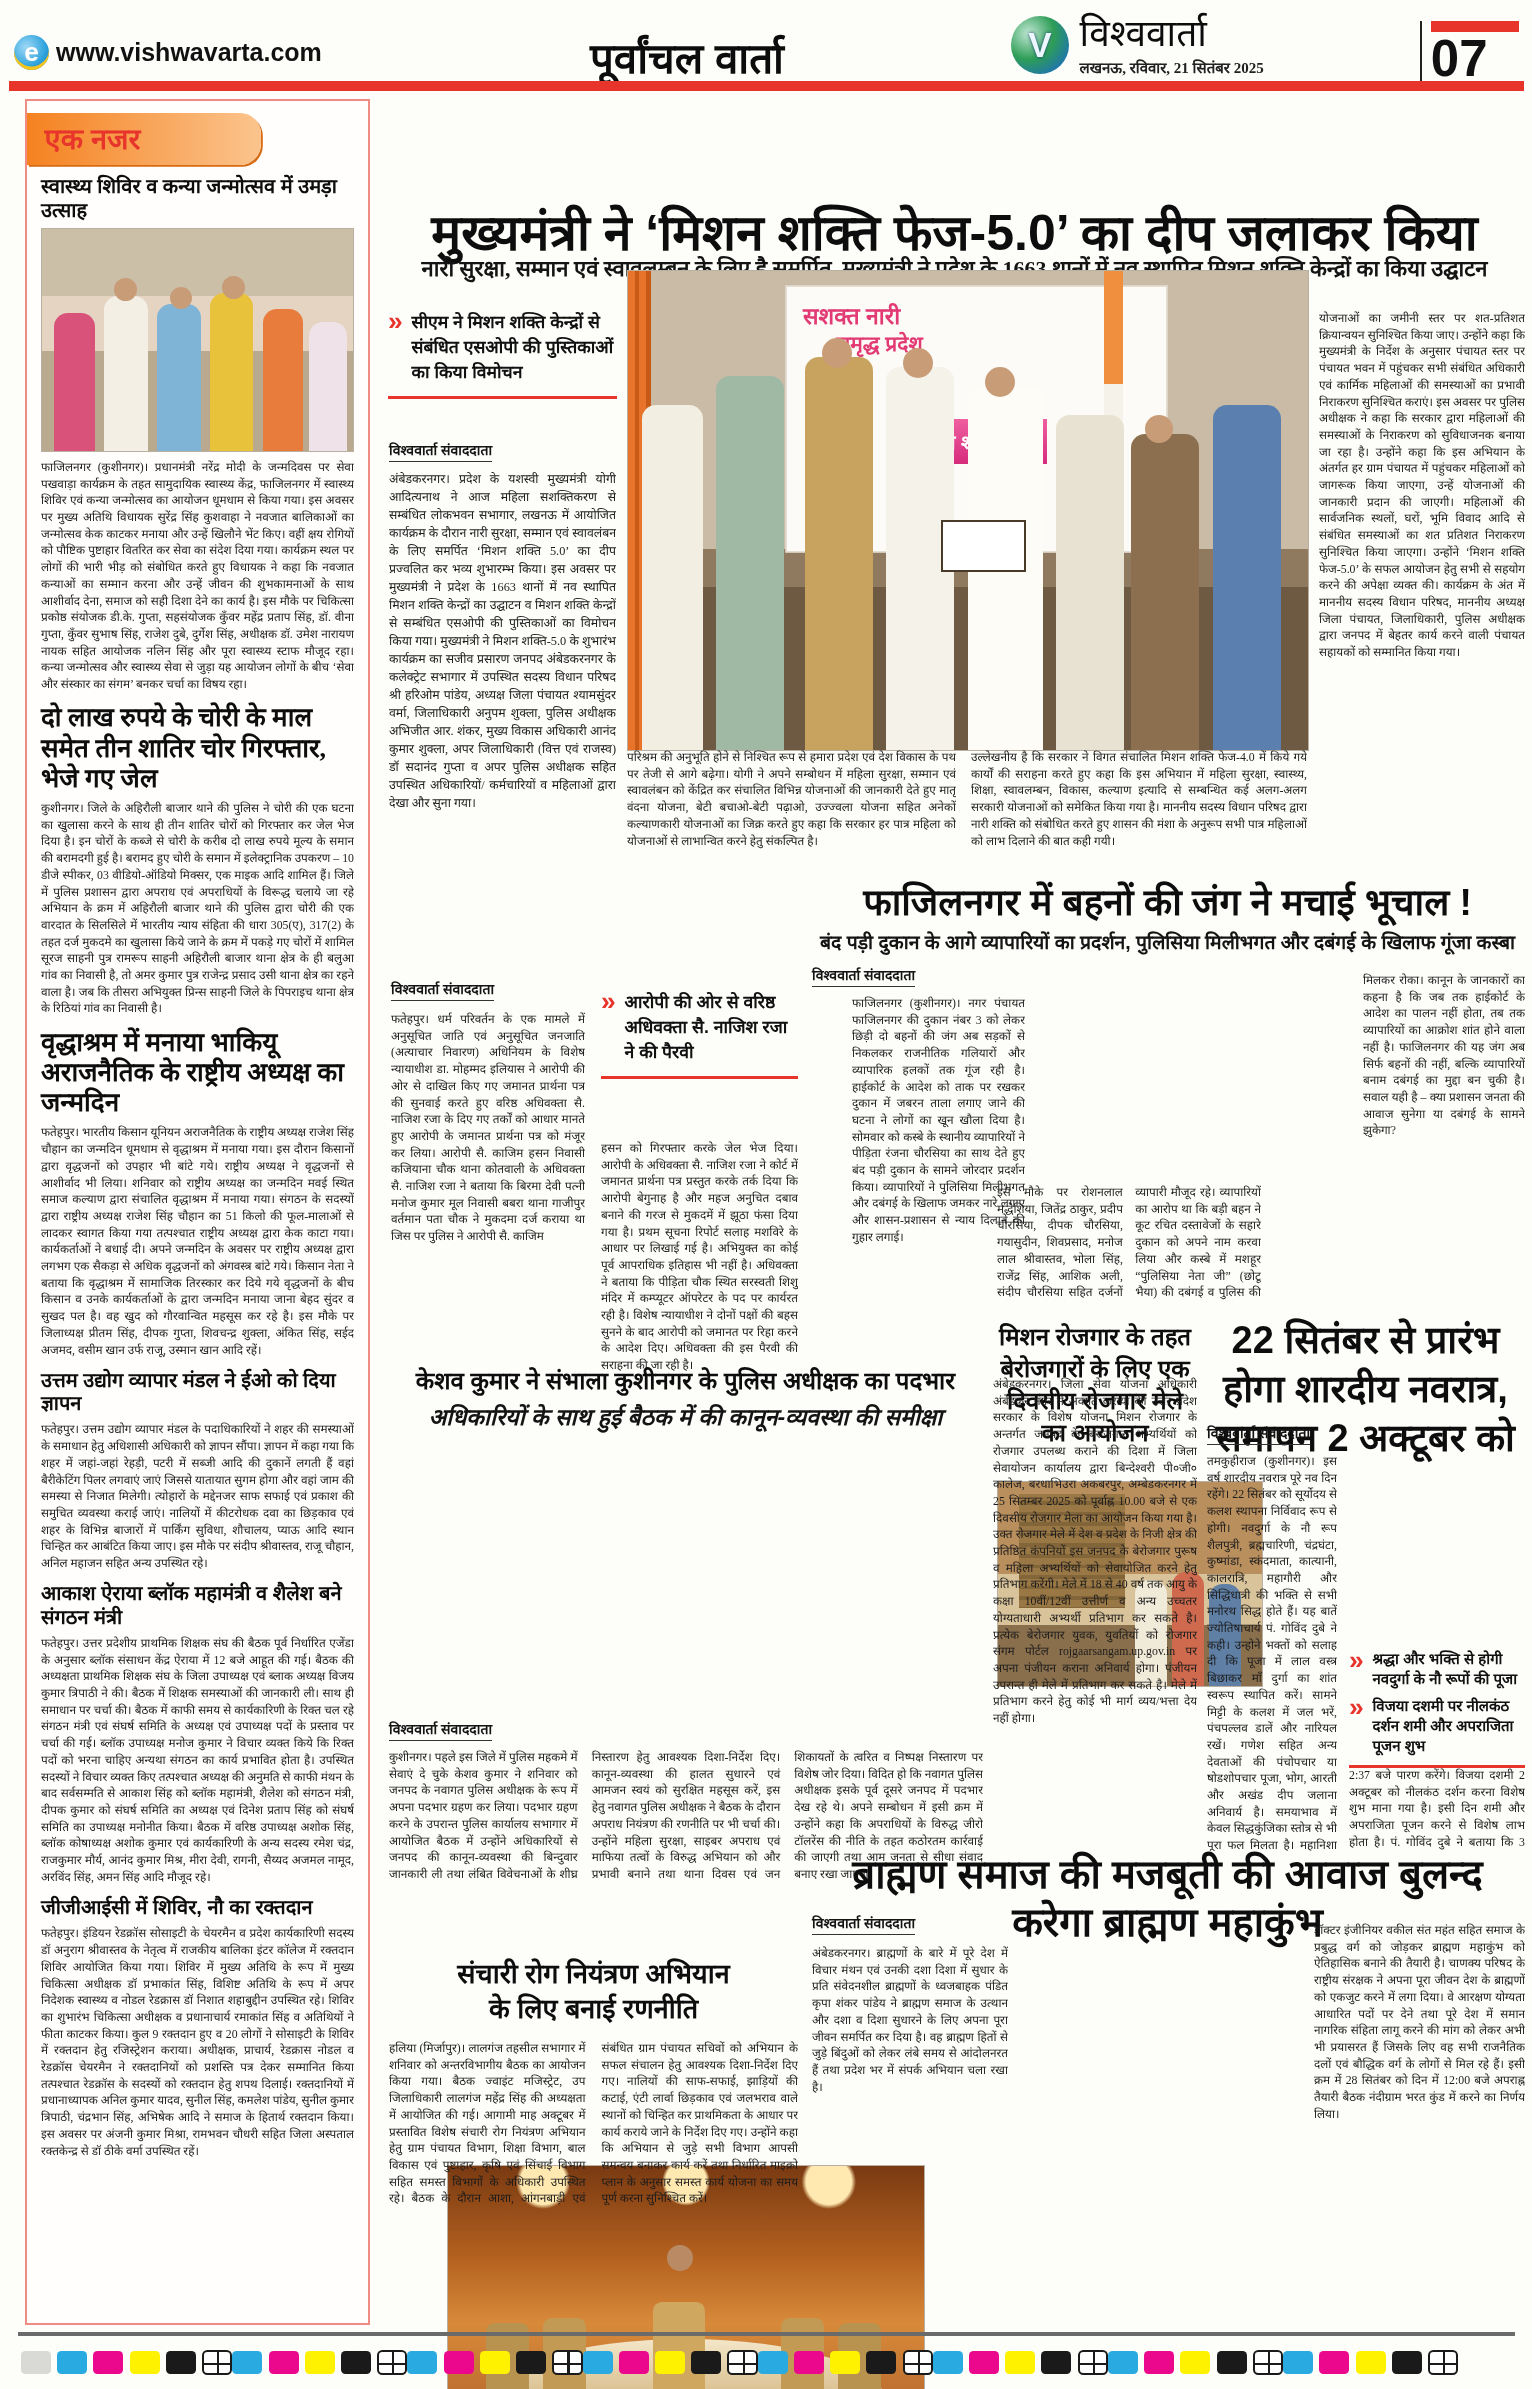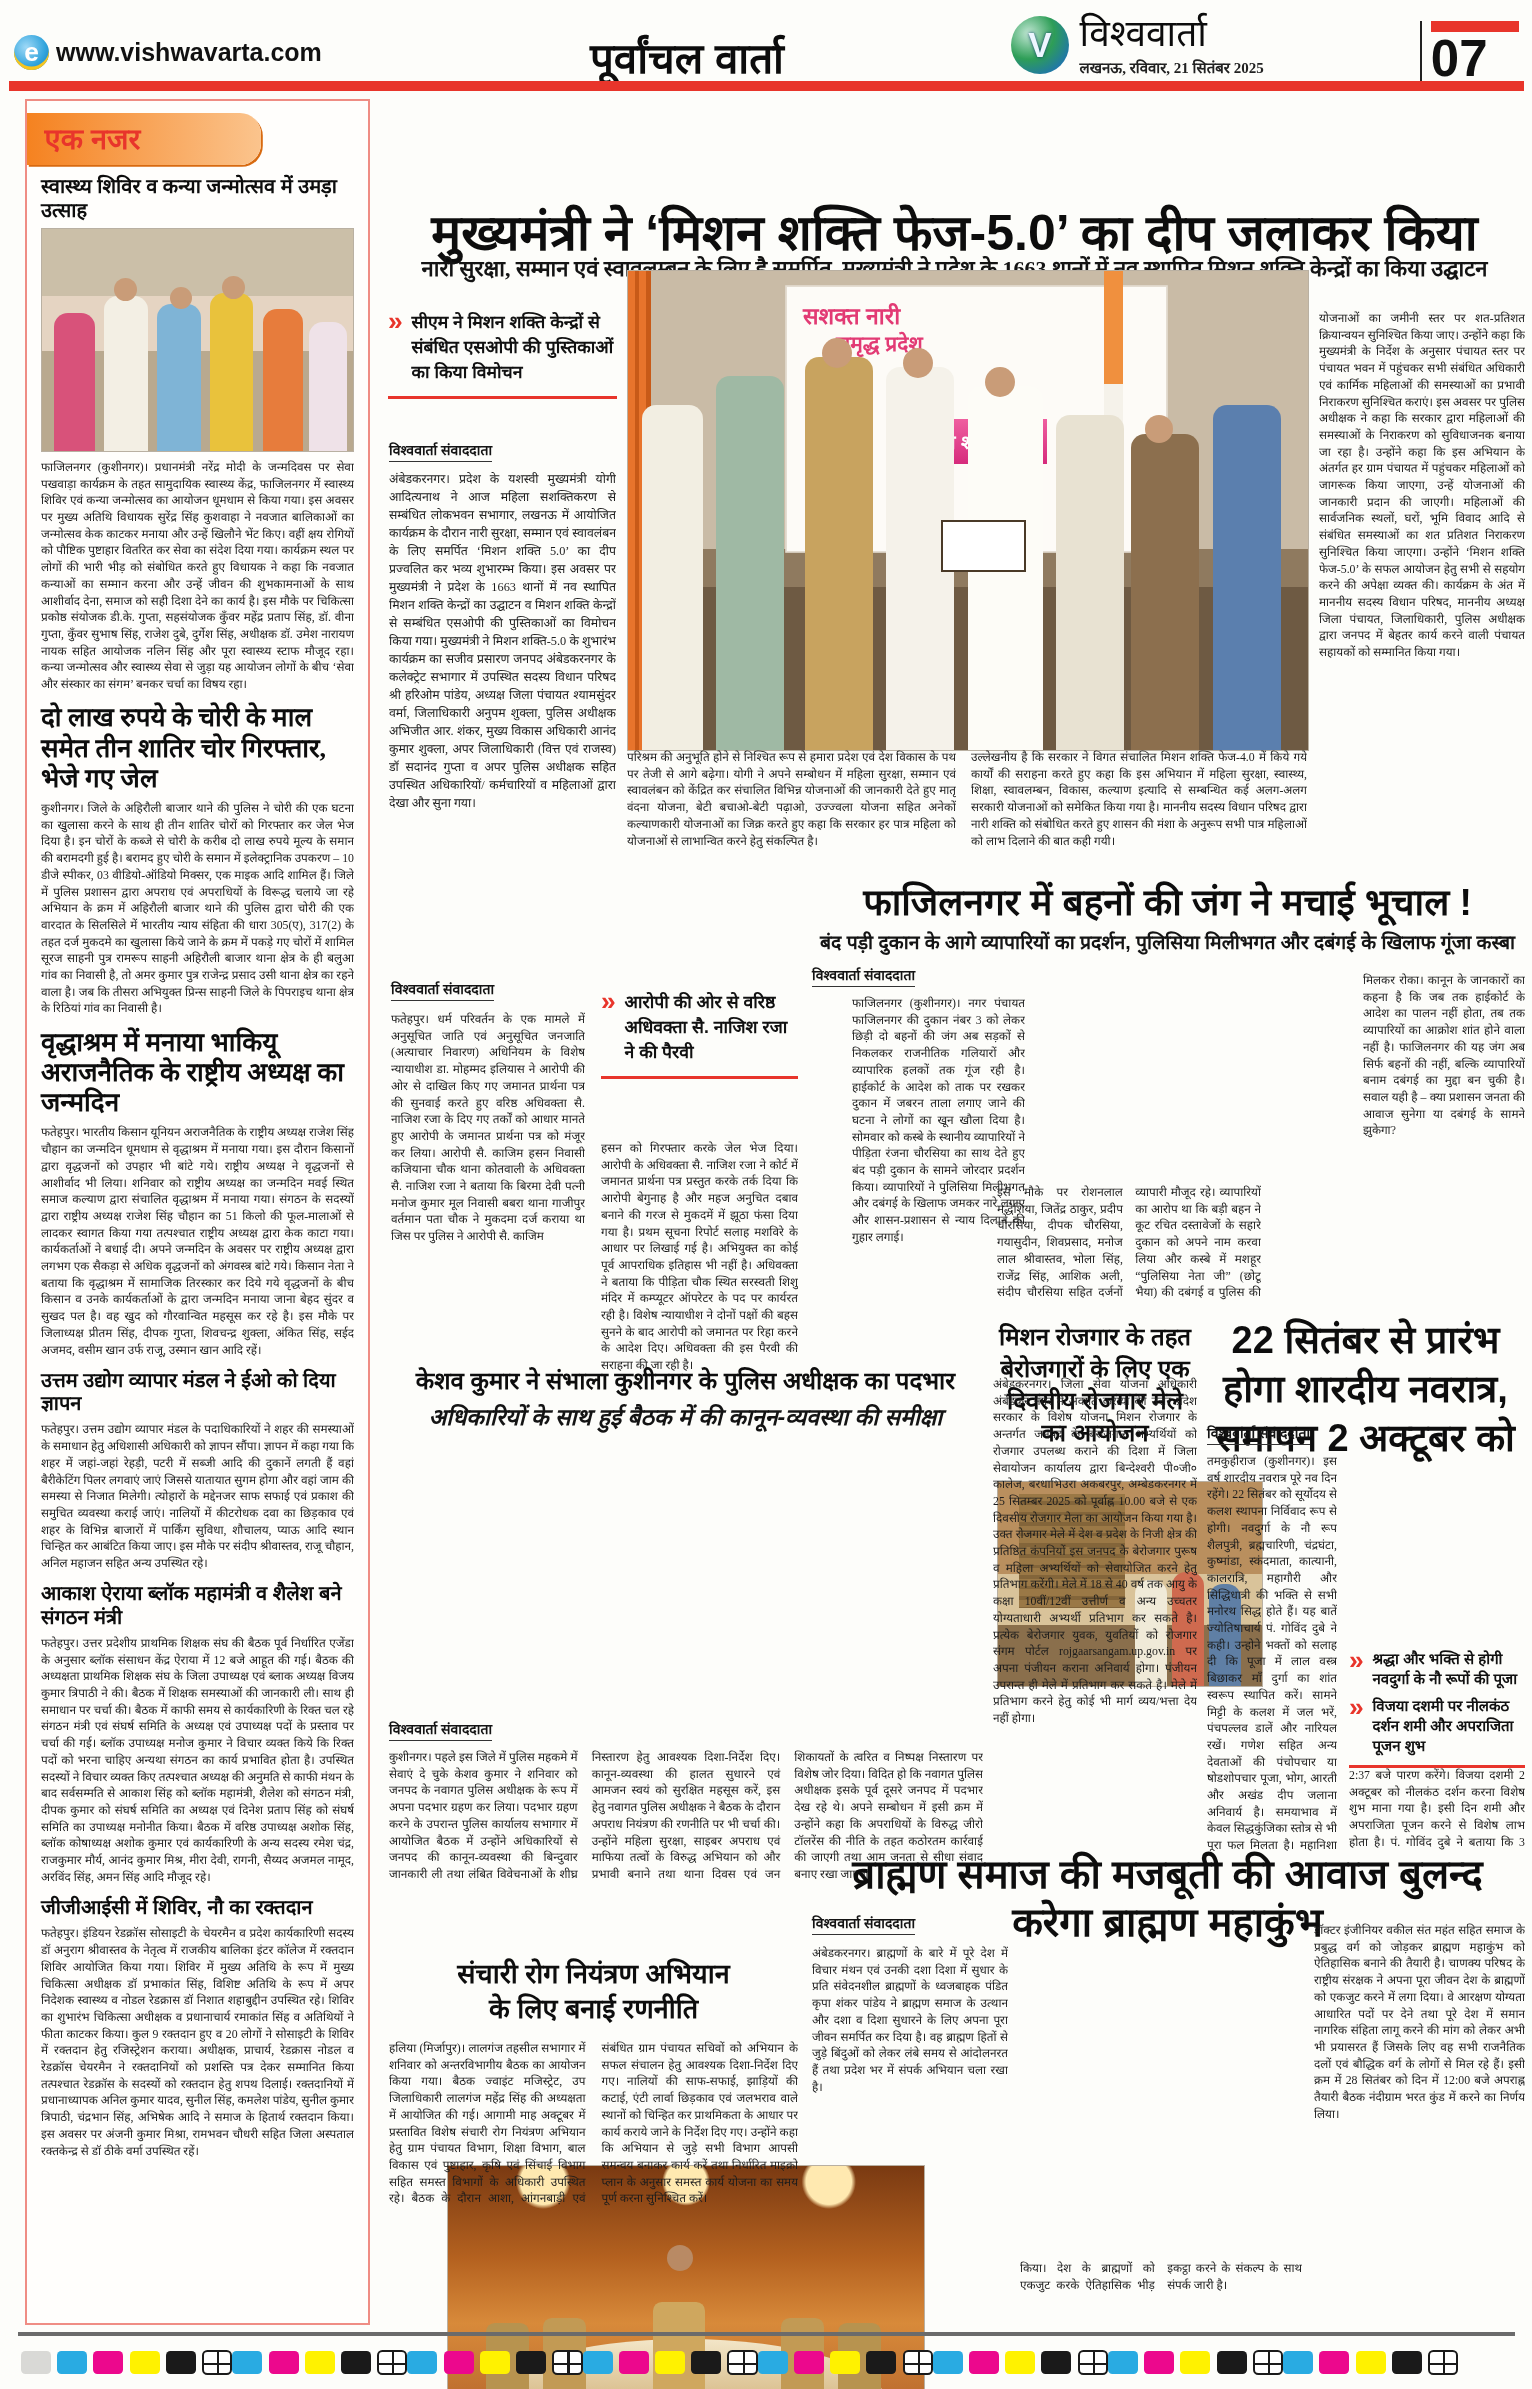--- a/index.html
+++ b/index.html
@@ -303,21 +303,20 @@
     <span>संचारी रोग नियंत्रण अभियान</span><br>
     <span>के लिए बनाई रणनीति</span>
   </div>
   <div class="abs body-txt s-cols">हलिया (मिर्जापुर)। लालगंज तहसील सभागार में शनिवार को अन्तरविभागीय बैठक का आयोजन किया गया। बैठक ज्वाइंट मजिस्ट्रेट, उप जिलाधिकारी लालगंज महेंद्र सिंह की अध्यक्षता में आयोजित की गई। आगामी माह अक्टूबर में प्रस्तावित विशेष संचारी रोग नियंत्रण अभियान हेतु ग्राम पंचायत विभाग, शिक्षा विभाग, बाल विकास एवं पुष्टाहार, कृषि एवं सिंचाई विभाग सहित समस्त विभागों के अधिकारी उपस्थित रहे। बैठक के दौरान आशा, आंगनबाड़ी एवं संबंधित ग्राम पंचायत सचिवों को अभियान के सफल संचालन हेतु आवश्यक दिशा-निर्देश दिए गए। नालियों की साफ-सफाई, झाड़ियों की कटाई, एंटी लार्वा छिड़काव एवं जलभराव वाले स्थानों को चिन्हित कर प्राथमिकता के आधार पर कार्य कराये जाने के निर्देश दिए गए। उन्होंने कहा कि अभियान से जुड़े सभी विभाग आपसी समन्वय बनाकर कार्य करें तथा निर्धारित माइक्रो प्लान के अनुसार समस्त कार्य योजना का समय पूर्ण करना सुनिश्चित करें।</div>
 
   <div class="abs hd b-head">ब्राह्मण समाज की मजबूती की आवाज बुलन्द करेगा ब्राह्मण महाकुंभ</div>
   <div class="abs b-byline"><span class="byline">विश्ववार्ता संवाददाता</span></div>
   <div class="abs body-txt b-col1">अंबेडकरनगर। ब्राह्मणों के बारे में पूरे देश में विचार मंथन एवं उनकी दशा दिशा में सुधार के प्रति संवेदनशील ब्राह्मणों के ध्वजबाहक पंडित कृपा शंकर पांडेय ने ब्राह्मण समाज के उत्थान और दशा व दिशा सुधारने के लिए अपना पूरा जीवन समर्पित कर दिया है। वह ब्राह्मण हितों से जुड़े बिंदुओं को लेकर लंबे समय से आंदोलनरत हैं तथा प्रदेश भर में संपर्क अभियान चला रखा है।</div>
 
   <div class="abs body-txt b-col2">डॉक्टर इंजीनियर वकील संत महंत सहित समाज के प्रबुद्ध वर्ग को जोड़कर ब्राह्मण महाकुंभ को ऐतिहासिक बनाने की तैयारी है। चाणक्य परिषद के राष्ट्रीय संरक्षक ने अपना पूरा जीवन देश के ब्राह्मणों को एकजुट करने में लगा दिया। वे आरक्षण योग्यता आधारित पदों पर देने तथा पूरे देश में समान नागरिक संहिता लागू करने की मांग को लेकर अभी भी प्रयासरत हैं जिसके लिए वह सभी राजनैतिक दलों एवं बौद्धिक वर्ग के लोगों से मिल रहे हैं। इसी क्रम में 28 सितंबर को दिन में 12:00 बजे अपराह्न तैयारी बैठक नंदीग्राम भरत कुंड में करने का निर्णय लिया।</div>
-  <div class="abs body-txt" style="left:1020px;top:2260px;width:282px;height:56px;column-count:2;column-gap:12.3px;">किया। देश के ब्राह्मणों को एकजुट करके ऐतिहासिक भीड़ इकट्ठा करने के संकल्प के साथ संपर्क जारी है।</div>
 
   <div class="footrule"></div>
   <div class="marks">
     <div class="mgrp">
       <span class="sw gray"></span>
       <span class="sw c"></span>
       <span class="sw m"></span>
       <span class="sw y"></span>
       <span class="sw k"></span>
       <span class="reg"></span>

